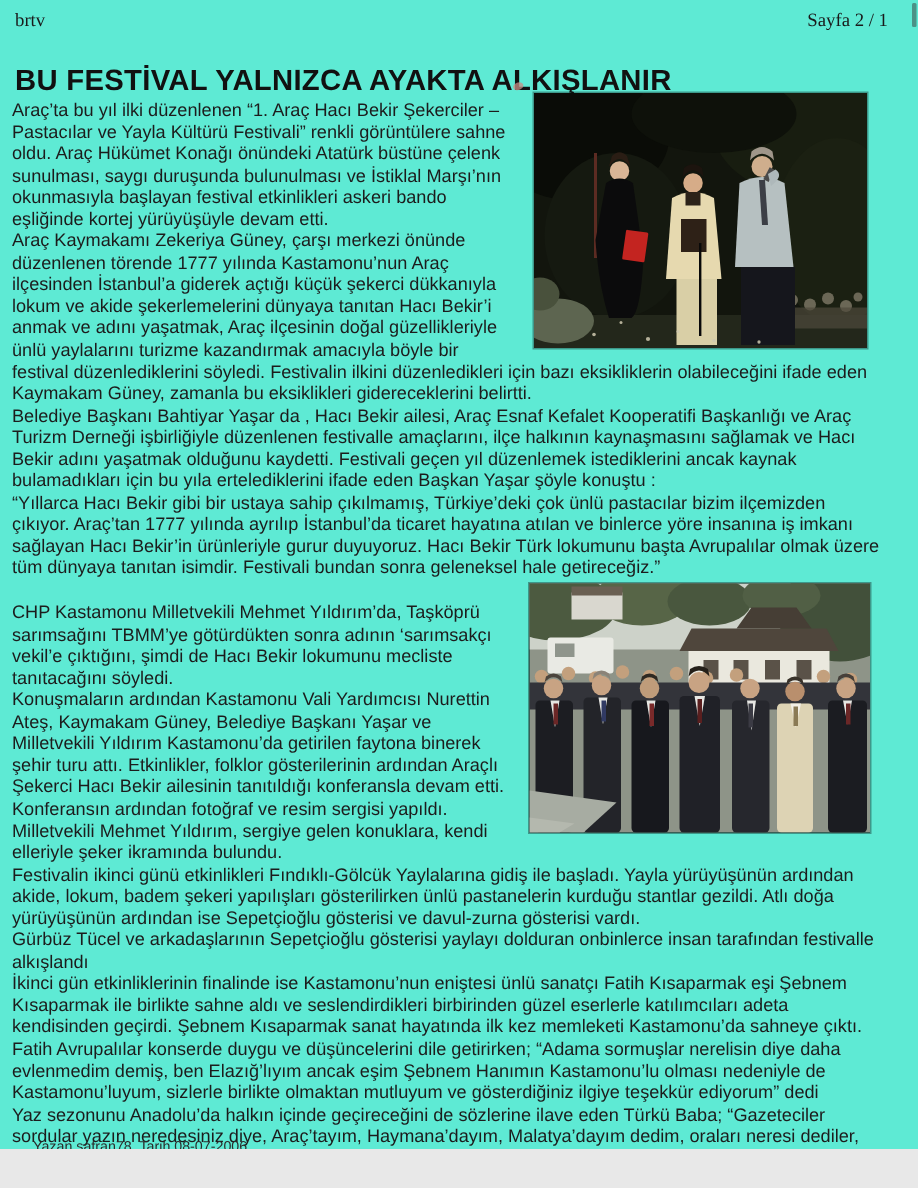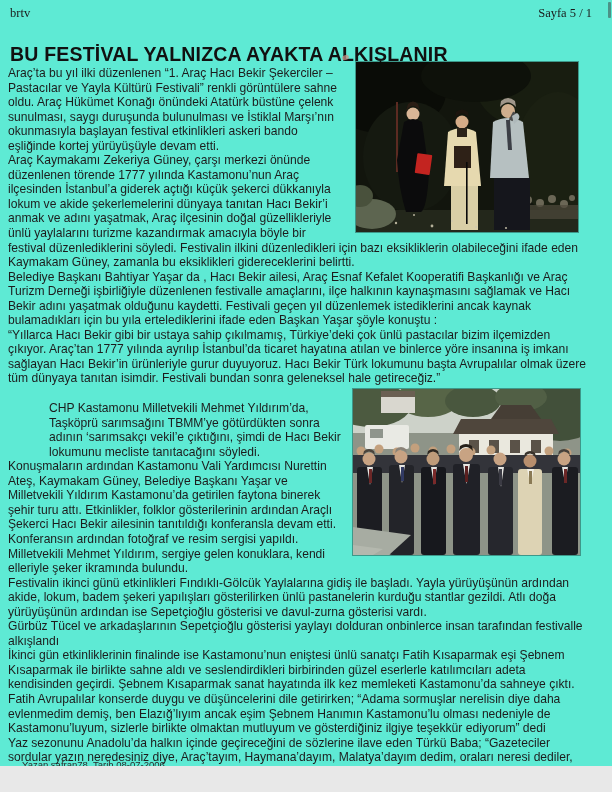--- a/index.html
+++ b/index.html
@@ -25,21 +25,21 @@
     color:#111;
     font-family:"Liberation Sans","DejaVu Sans",sans-serif;
   }
   .article{
     position:absolute;top:66px;left:8px;width:580px;
     font-size:12.1px;line-height:14.55px;
     text-align:left;
     color:#1c1c1c;
   }
   .article p{margin:0;}
-  .article p.gap-top{margin-top:15px;margin-left:41px;}
+  .article p.gap-top{margin-top:15px;}
   .photo{
     float:right;
     background:#000;
     box-shadow:0 0 0 1px rgba(0,0,0,.35);
   }
   .photo svg{display:block;width:100%;height:100%;}
   .photo-stage{width:222px;height:170px;margin:-4px 10px 4px 10px;}
   .photo-crowd{width:227px;height:166px;margin:3px 8px 6px 10px;clear:right;}
   .byline{
     position:absolute;left:22px;top:759px;
@@ -50,21 +50,21 @@
   .mark-pink{left:342px;top:55px;width:7px;height:5px;background:#c98f86;opacity:.75;transform:rotate(-20deg);}
   .mark-edge{left:608px;top:2px;width:3px;height:16px;background:#3a3a3a;opacity:.5;border-radius:1px;}
 </style>
 </head>
 <body>
 
 <div class="page">
 
   <div class="print-header">
     <span>brtv</span>
-    <span>Sayfa 5 / 1</span>
+    <span>Sayfa 2 / 1</span>
   </div>
 
   <h1 class="headline">BU FESTİVAL YALNIZCA AYAKTA ALKIŞLANIR</h1>
 
   <div class="article">
 
     <div class="photo photo-stage">
       <svg viewBox="0 0 222 170" preserveAspectRatio="none">
         <rect width="222" height="170" fill="#12150d"></rect>
         <ellipse cx="30" cy="30" rx="60" ry="42" fill="#0a0c07"></ellipse>

